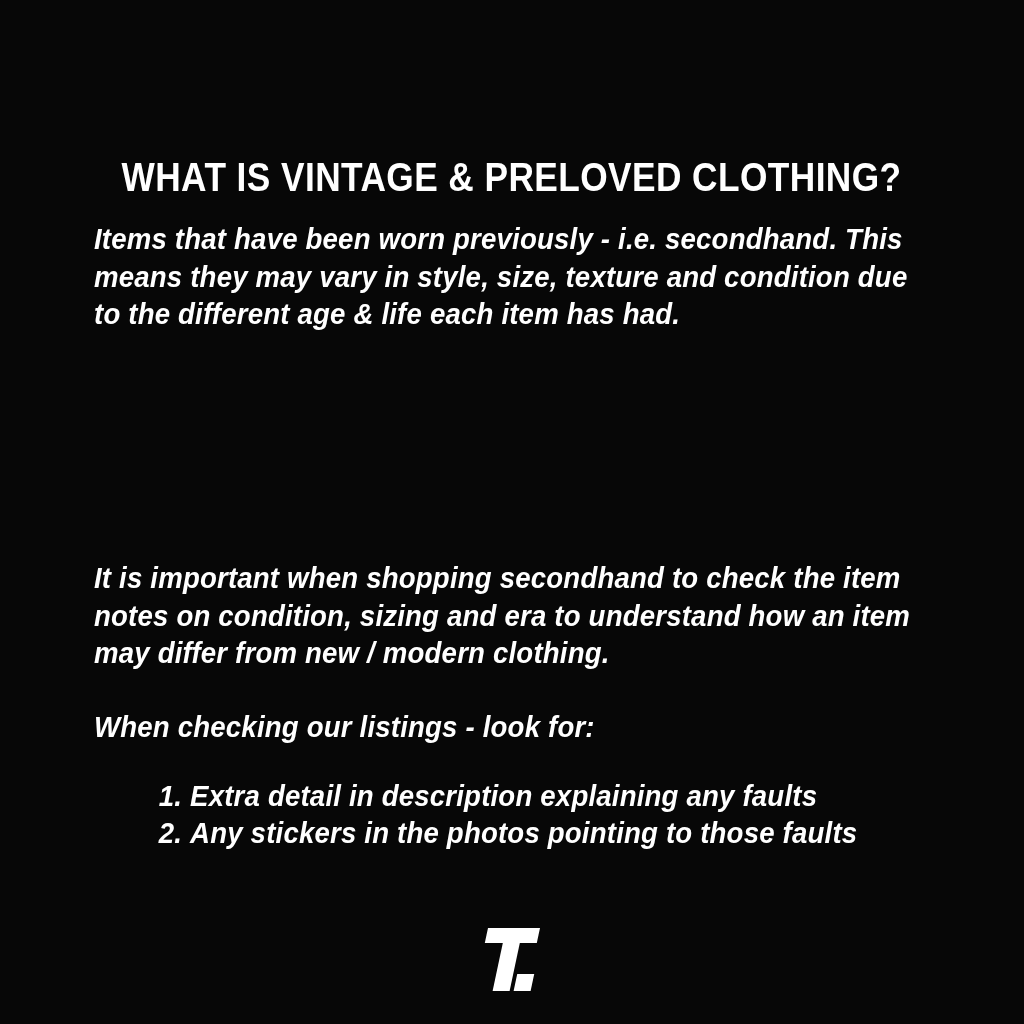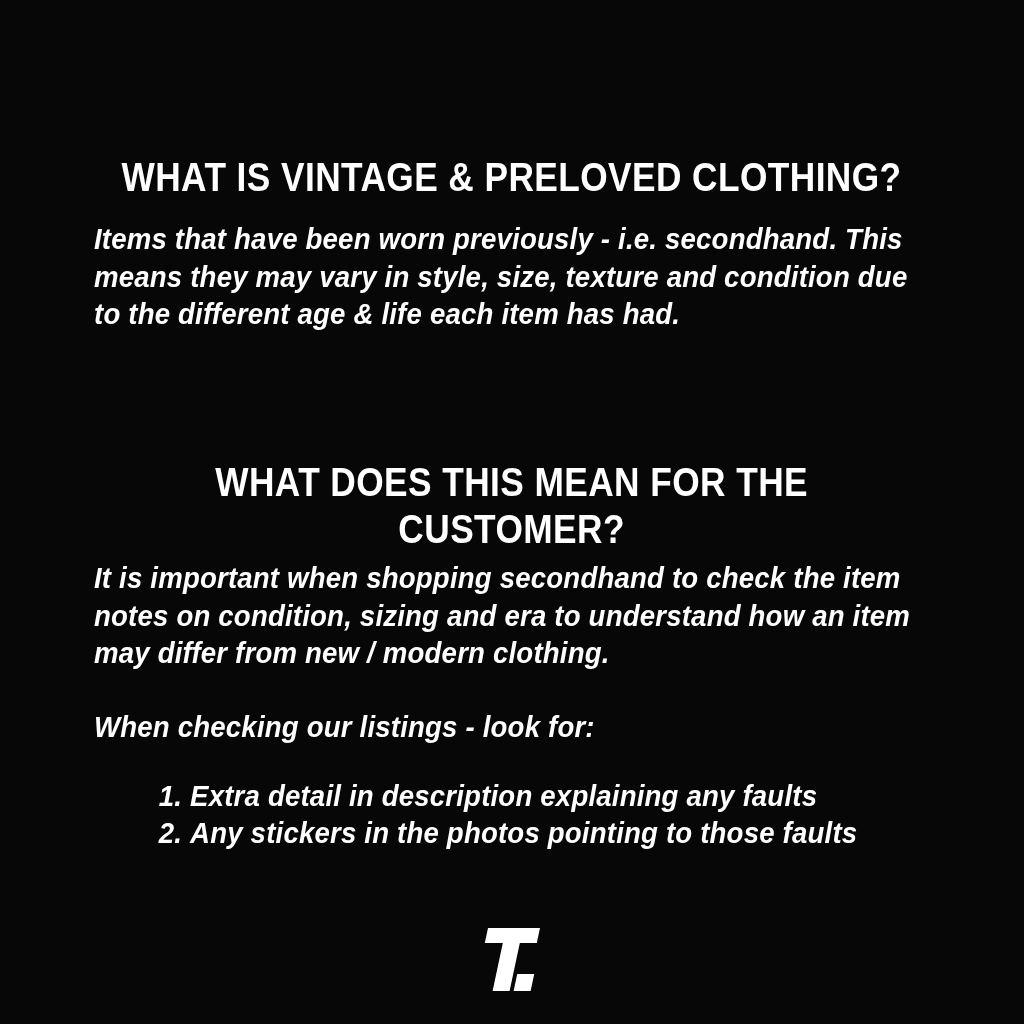--- a/index.html
+++ b/index.html
@@ -86,24 +86,20 @@
 <div class="canvas">
 
   <h1 class="heading title">
     <span class="squeeze">WHAT IS VINTAGE &amp; PRELOVED CLOTHING?</span>
   </h1>
 
   <p class="body-text intro-paragraph">Items that have been worn previously - i.e. secondhand. This
 means they may vary in style, size, texture and condition due
 to the different age &amp; life each item has had.</p>
 
-  <h2 class="heading section-heading">
-    <span class="squeeze">WHAT DOES THIS MEAN FOR THE
-CUSTOMER?</span>
-  </h2>
 
   <p class="body-text customer-paragraph">It is important when shopping secondhand to check the item
 notes on condition, sizing and era to understand how an item
 may differ from new / modern clothing.</p>
 
   <p class="body-text listings-intro">When checking our listings - look for:</p>
 
   <ol class="checklist">
     <li class="check-row">
       <span class="check-number">1.</span>

